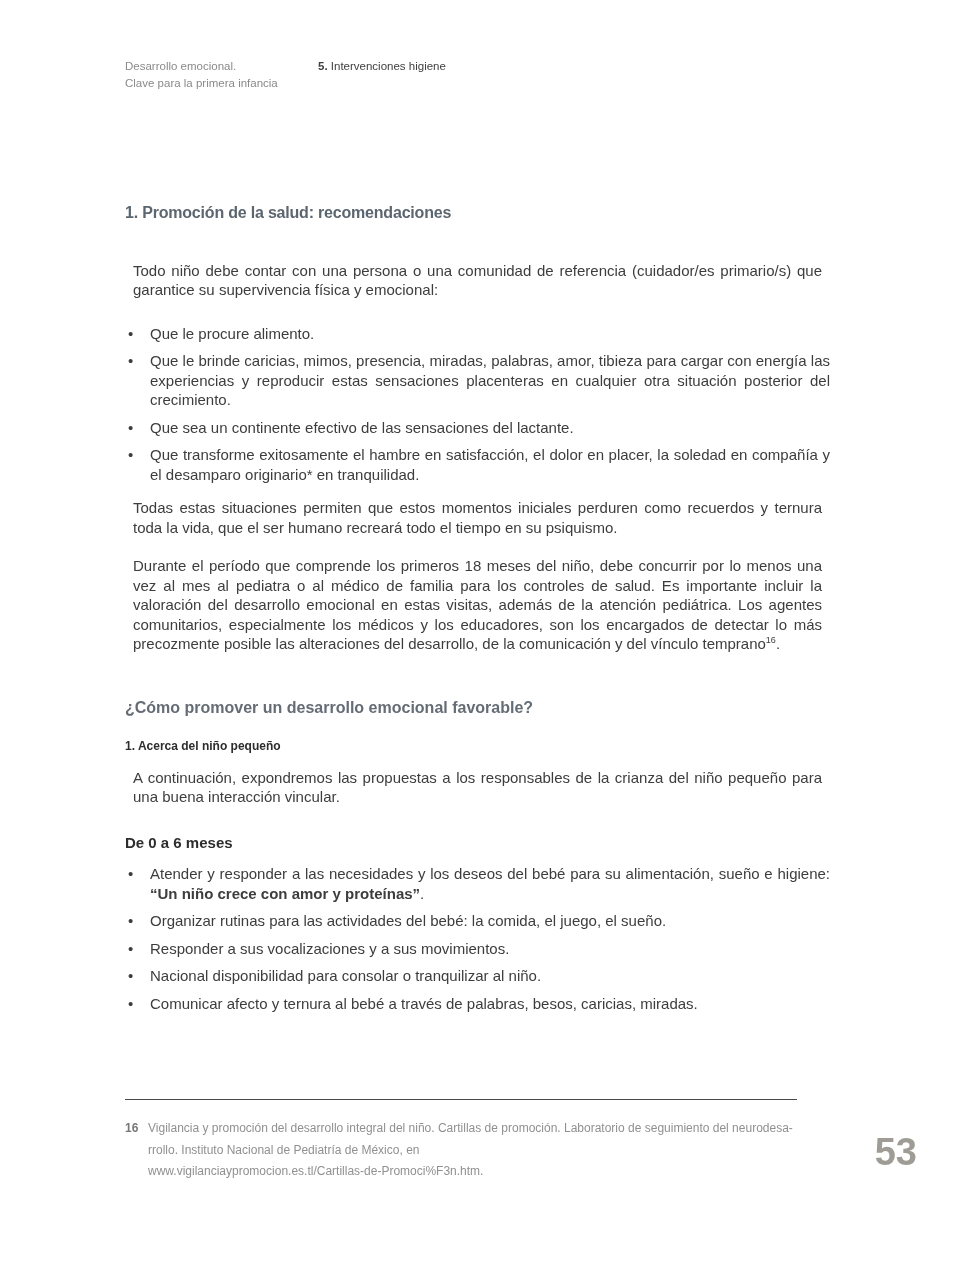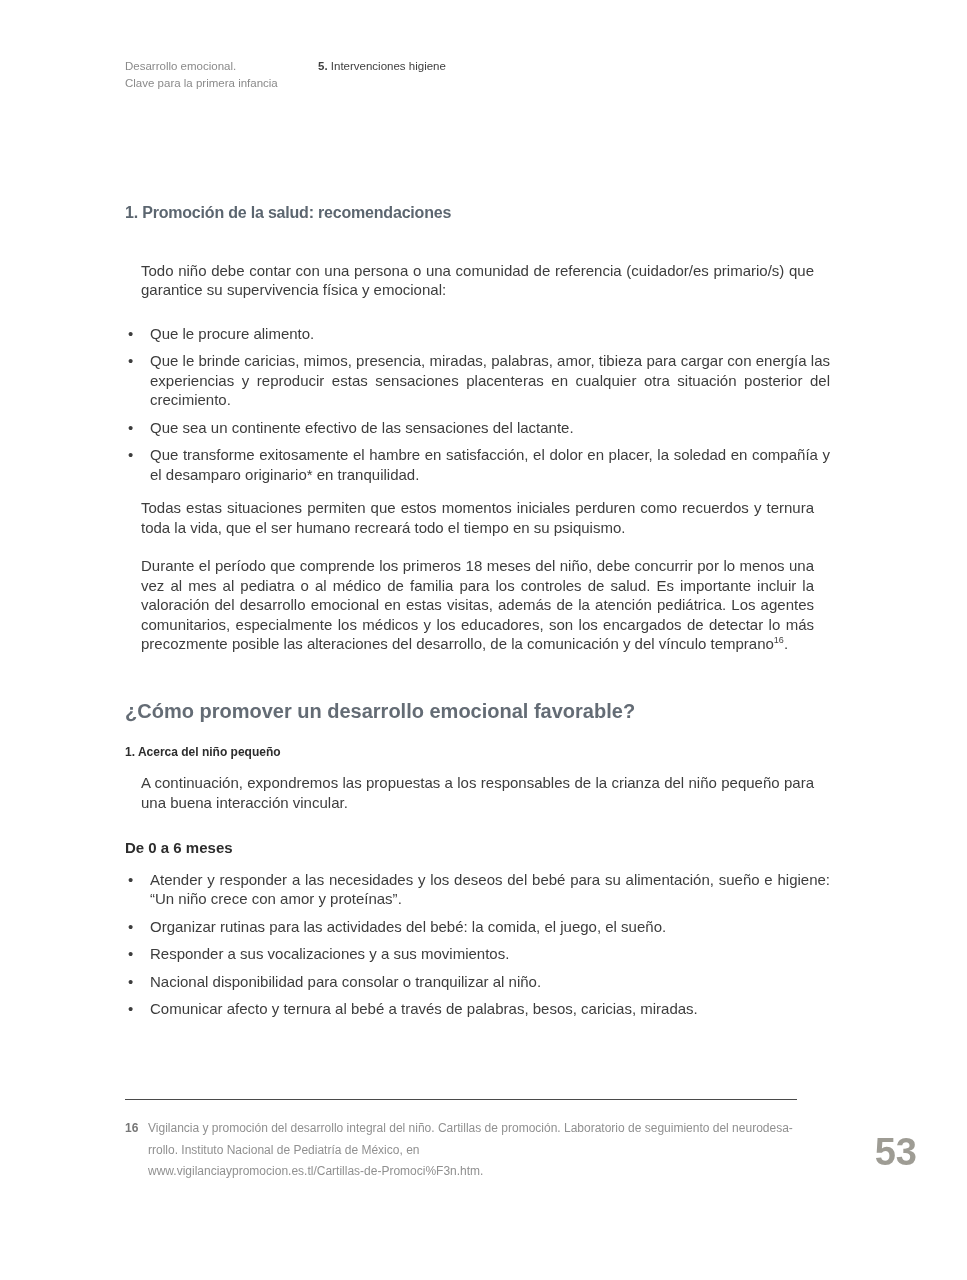--- a/index.html
+++ b/index.html
@@ -39,21 +39,21 @@
   h1.title{
     margin:112px 0 0 0;
     font-size:16px;
     line-height:1.2;
     font-weight:bold;
     color:#5c6670;
     letter-spacing:-0.2px;
   }
   
   .para{
-    margin:16px;
+    margin:8px;
     font-size:15px;
     line-height:19.5px;
     text-align:justify;
     color:#3d3d3d;
   }
   .intro{margin-top:38px;}
   .p2{margin-top:14px;}
   .p3{margin-top:19px;}
   sup.fn-ref{
     font-size:9px;
@@ -75,41 +75,41 @@
   }
   .blist li:last-child{margin-bottom:0;}
   .blist li .bullet{
     position:absolute;
     left:3px;top:0;
     color:#3d3d3d;
   }
   
   .q-heading{
     margin:44px 0 0 0;
-    font-size:20px;
+    font-size:16px;
     line-height:1.3;
     font-weight:bold;
     color:#646c75;
   }
   .sub-heading{
     margin:21px 0 0 0;
     font-size:12px;
     line-height:1.3;
     font-weight:bold;
     color:#2d2d2d;
   }
   .sub-intro{margin-top:13px;}
   .age-heading{
     margin:26px 0 0 0;
     font-size:15px;
     line-height:1.3;
     font-weight:bold;
     color:#2d2d2d;
   }
-  .bold-quote{font-weight:normal;}
+  .bold-quote{font-weight:bold;}
   
   .footnote-rule{
     position:absolute;
     left:125px;top:1099px;
     width:672px;height:1px;
     background:#4a4a4a;
   }
   .footnote{
     position:absolute;
     left:125px;top:1118px;

